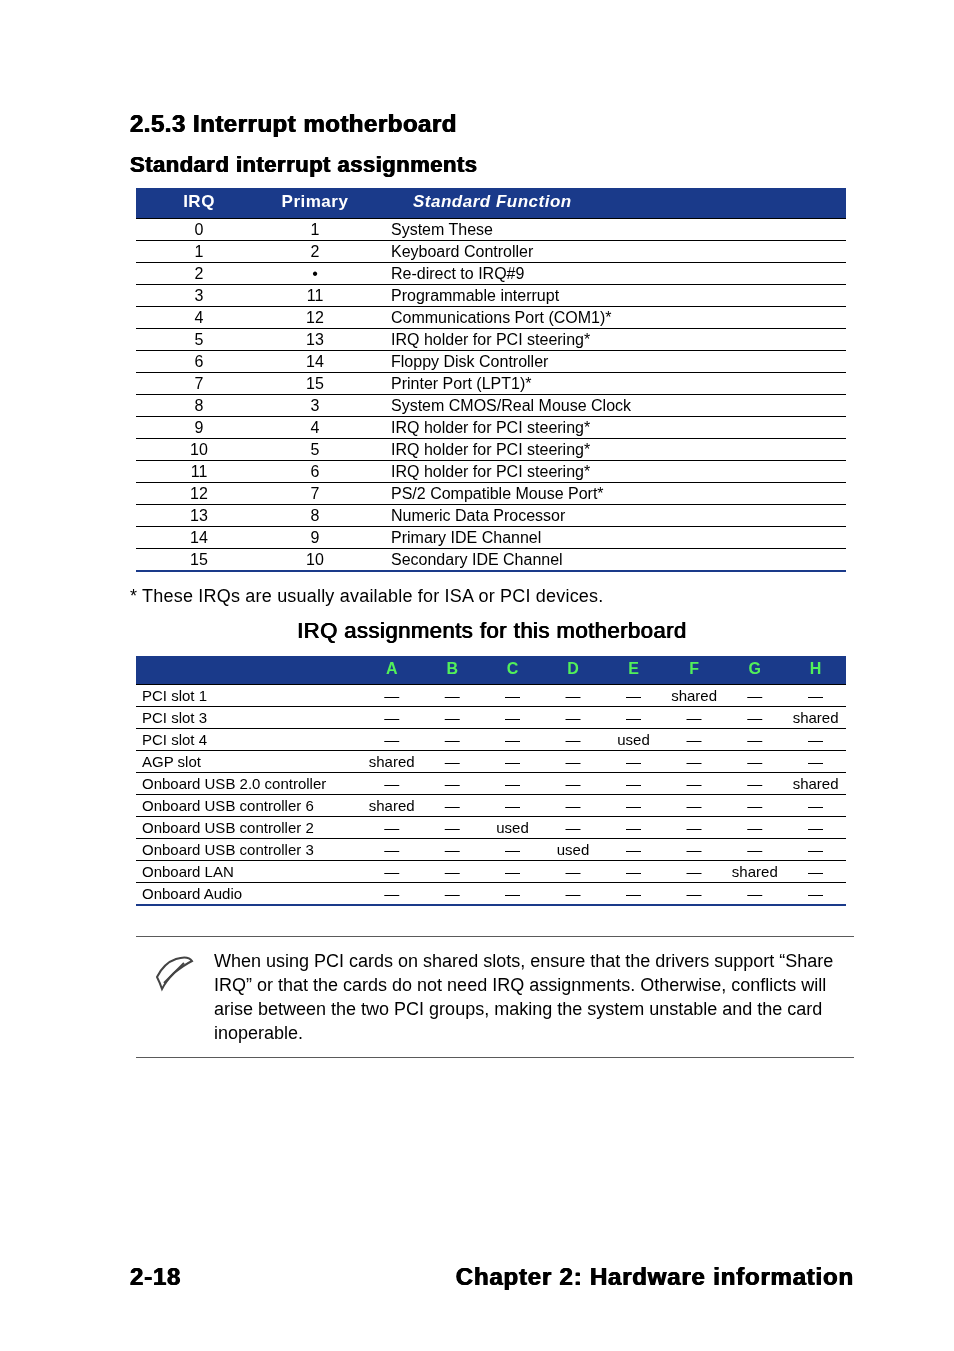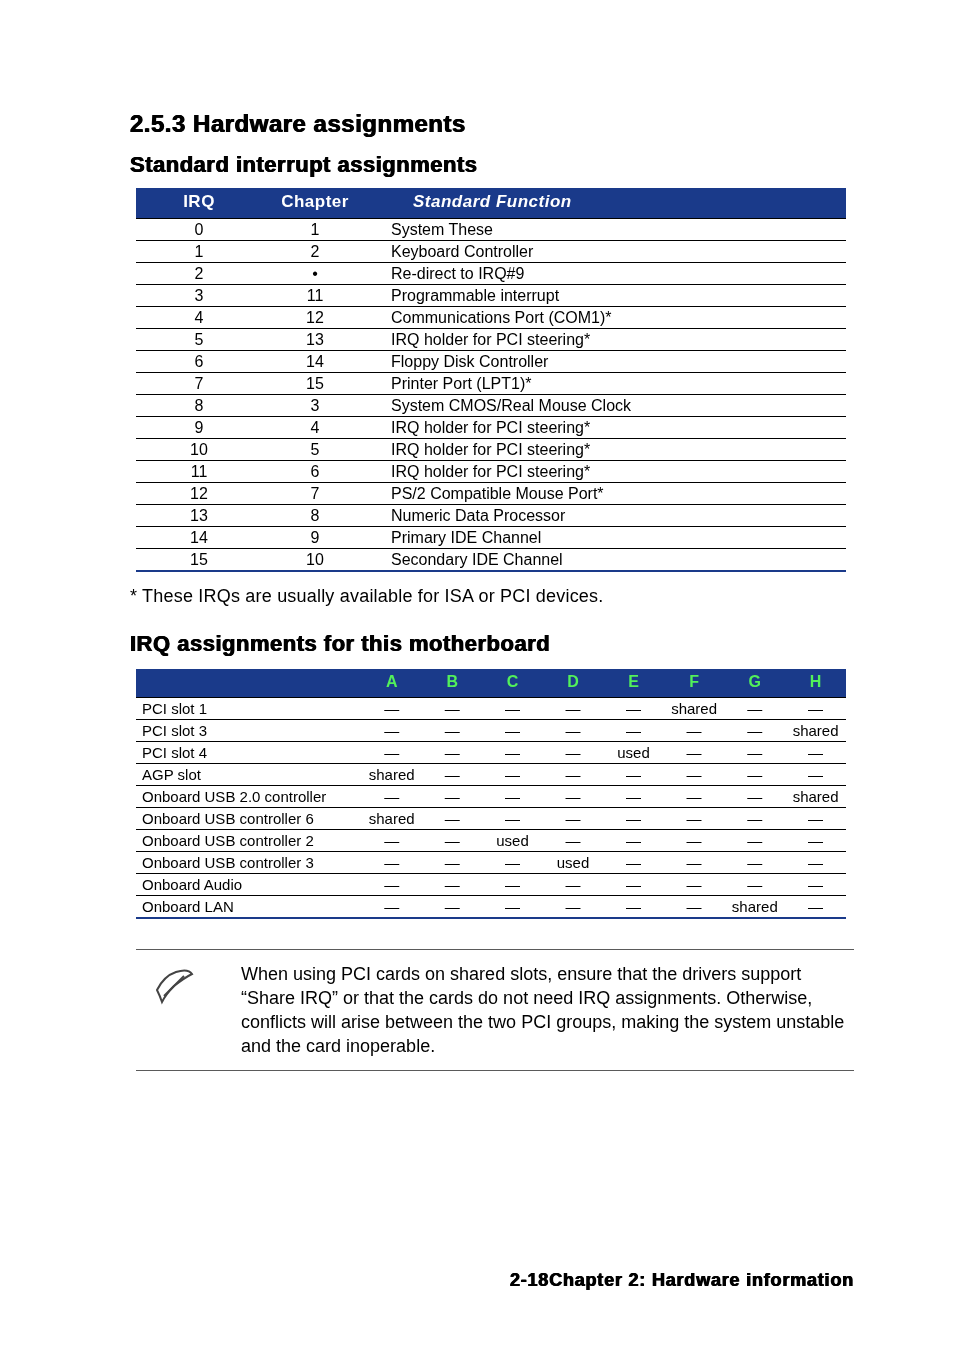--- a/index.html
+++ b/index.html
@@ -24,24 +24,25 @@
   }
   .sub-heading {
     font-size: 22px;
     font-weight: 700;
     letter-spacing: 0.5px;
     margin: 8px 0 10px 0;
     text-shadow: 0.5px 0 0 #000, -0.5px 0 0 #000;
   }
   .sub-heading2 {
     font-size: 22px;
-    font-weight: 700;
+    font-weight: 400;
     letter-spacing: 0.5px;
-    margin: 24px 0 12px 0;
+    margin: 11px 0 12px 0;
     text-shadow: 0.5px 0 0 #000, -0.5px 0 0 #000;
+    text-align: center;
   }
 
   
   .t1-wrap {
     margin-left: 6px;
     border-bottom: 2px solid #1a3a8a;
     width: 710px;
   }
   .t1 {
     border-collapse: collapse;
@@ -114,62 +115,61 @@
 
   
   .note-wrap {
     margin: 30px 0 0 6px;
     width: 710px;
     border-top: 1px solid #5a5a5a;
     border-bottom: 1px solid #5a5a5a;
     padding: 12px 8px 12px 0;
     display: flex;
     align-items: flex-start;
-    gap: 27px;
   }
   .note-icon {
     flex: 0 0 78px;
     display: flex;
     justify-content: center;
     padding-top: 4px;
   }
   .note-text {
     font-size: 18px;
     line-height: 24px;
   }
 
   
   .footer {
     position: absolute;
     left: 130px;
     right: 100px;
     bottom: 60px;
     display: flex;
-    justify-content: flex-end;
-    font-size: 18px;
+    justify-content: space-between;
+    font-size: 24px;
     font-weight: 700;
     letter-spacing: 0.8px;
     text-shadow: 0.5px 0 0 #000, -0.5px 0 0 #000;
     margin-top: 36px;
   }
 </style>
 </head>
 <body>
 
 <div class="page">
 
-  <div class="section-heading">2.5.3   Hardware assignments</div>
+  <div class="section-heading">2.5.3   Interrupt motherboard</div>
   <div class="sub-heading">Standard interrupt assignments</div>
 
   <div class="t1-wrap">
     <table class="t1">
       <thead>
         <tr>
           <th class="col-irq">IRQ</th>
-          <th class="col-pri">Chapter</th>
+          <th class="col-pri">Primary</th>
           <th class="col-fn">Standard Function</th>
         </tr>
       </thead>
       <tbody id="t1-body">
           <tr>
             <td class="col-irq">0</td>
             <td class="col-pri">1</td>
             <td class="col-fn">System These</td>
           </tr>
           <tr>
@@ -353,39 +353,39 @@
             <td class="c">—</td>
             <td class="c">—</td>
             <td class="c">—</td>
             <td class="c">used</td>
             <td class="c">—</td>
             <td class="c">—</td>
             <td class="c">—</td>
             <td class="c">—</td>
           </tr>
           <tr>
+            <td class="first c0">Onboard LAN</td>
+            <td class="c">—</td>
+            <td class="c">—</td>
+            <td class="c">—</td>
+            <td class="c">—</td>
+            <td class="c">—</td>
+            <td class="c">—</td>
+            <td class="c">shared</td>
+            <td class="c">—</td>
+          </tr>
+          <tr>
             <td class="first c0">Onboard Audio</td>
             <td class="c">—</td>
             <td class="c">—</td>
             <td class="c">—</td>
             <td class="c">—</td>
             <td class="c">—</td>
             <td class="c">—</td>
             <td class="c">—</td>
-            <td class="c">—</td>
-          </tr>
-          <tr>
-            <td class="first c0">Onboard LAN</td>
-            <td class="c">—</td>
-            <td class="c">—</td>
-            <td class="c">—</td>
-            <td class="c">—</td>
-            <td class="c">—</td>
-            <td class="c">—</td>
-            <td class="c">shared</td>
             <td class="c">—</td>
           </tr>
         </tbody>
     </table>
   </div>
 
   <div class="note-wrap">
     <div class="note-icon">
       <svg width="42" height="42" viewBox="0 0 42 42">
         <path d="M3 24 Q10 10 22 6 Q34 2 38 8 Q30 12 20 20 Q12 28 8 36 Q6 30 3 24 Z" fill="none" stroke="#444" stroke-width="2"></path>

